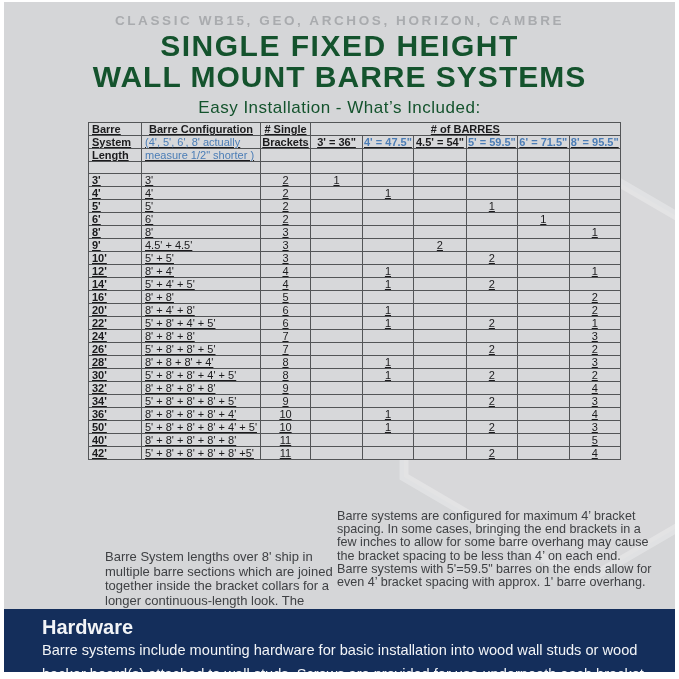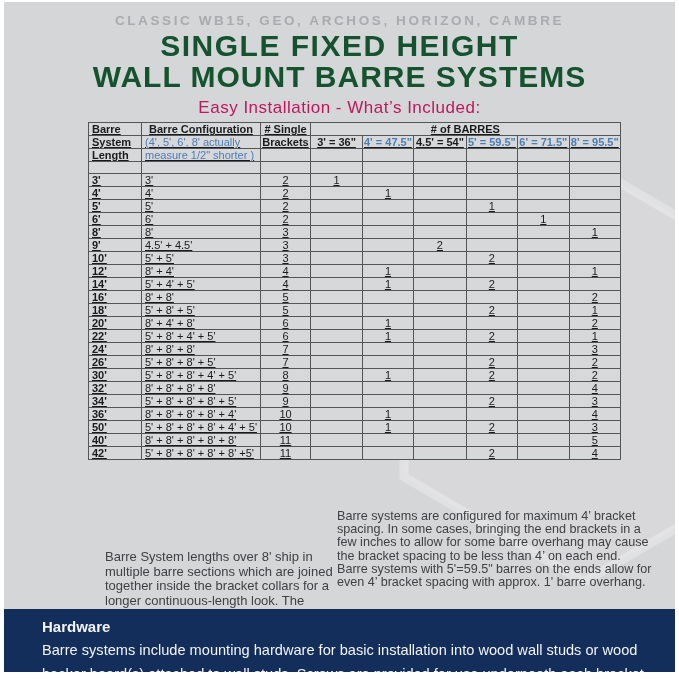--- a/index.html
+++ b/index.html
@@ -19,21 +19,21 @@
   }
   .title1,.title2{
     position:absolute;left:0;width:100%;text-align:center;
     font-weight:800;color:#14532d;letter-spacing:1.5px;
     font-size:30px;line-height:30px;
   }
   .title1{top:29px;}
   .title2{top:60px;letter-spacing:1px;}
   .subtitle{
     position:absolute;top:96px;left:0;width:100%;text-align:center;
-    font-size:17px;color:#be185d;letter-spacing:0.5px;
+    font-size:17px;color:#14532d;letter-spacing:0.5px;
   }
   table.barre{
     position:absolute;left:84px;top:120px;border-collapse:collapse;
     table-layout:fixed;font-size:11px;color:#1b1b1d;text-decoration:underline;
   }
   table.barre td{
     border:1px solid #535557;height:13px;line-height:12px;
     padding:0 3px;overflow:hidden;white-space:nowrap;background:#d7d8da;
   }
   table.barre td.hdr{font-weight:bold;}
@@ -43,21 +43,21 @@
   table.barre tr.blankrow td{height:12px;}
   .note{
     position:absolute;color:#3f4144;
   }
   .note-left{left:101px;top:548px;width:238px;font-size:13px;line-height:14.6px;}
   .note-right{left:333px;top:508px;width:318px;font-size:12.6px;line-height:13.2px;}
   .footer{
     position:absolute;left:0;right:0;bottom:0;height:63px;
     background:#142e5b;color:#f2f4f7;padding:7px 20px 0 38px;
   }
-  .footer .ftitle{font-size:15px;font-weight:bold;line-height:22px;}
+  .footer .ftitle{font-size:20px;font-weight:bold;line-height:22px;}
   .footer .fbody{font-size:14.6px;line-height:24px;}
 </style>
 </head>
 <body>
 
 <div class="canvas">
   <div class="panel">
 
     <svg class="watermark" viewBox="0 0 440 440">
       <polygon points="220,10 400,115 400,325 220,430 40,325 40,115" fill="rgba(255,255,255,0.07)" stroke="rgba(255,255,255,0.28)" stroke-width="9"></polygon>
@@ -226,31 +226,20 @@
             <td>8' + 8'</td>
             <td class="ctr">5</td>
             <td class="ctr"></td>
             <td class="ctr"></td>
             <td class="ctr"></td>
             <td class="ctr"></td>
             <td class="ctr"></td>
             <td class="ctr">2</td>
           </tr>
           <tr>
-            <td class="len">18'</td>
-            <td>5' + 8' + 5'</td>
-            <td class="ctr">5</td>
-            <td class="ctr"></td>
-            <td class="ctr"></td>
-            <td class="ctr"></td>
-            <td class="ctr">2</td>
-            <td class="ctr"></td>
-            <td class="ctr">1</td>
-          </tr>
-          <tr>
             <td class="len">20'</td>
             <td>8' + 4' + 8'</td>
             <td class="ctr">6</td>
             <td class="ctr"></td>
             <td class="ctr">1</td>
             <td class="ctr"></td>
             <td class="ctr"></td>
             <td class="ctr"></td>
             <td class="ctr">2</td>
           </tr>
@@ -279,20 +268,31 @@
           <tr>
             <td class="len">26'</td>
             <td>5' + 8' + 8' + 5'</td>
             <td class="ctr">7</td>
             <td class="ctr"></td>
             <td class="ctr"></td>
             <td class="ctr"></td>
             <td class="ctr">2</td>
             <td class="ctr"></td>
             <td class="ctr">2</td>
+          </tr>
+          <tr>
+            <td class="len">28'</td>
+            <td>8' + 8 + 8' + 4'</td>
+            <td class="ctr">8</td>
+            <td class="ctr"></td>
+            <td class="ctr">1</td>
+            <td class="ctr"></td>
+            <td class="ctr"></td>
+            <td class="ctr"></td>
+            <td class="ctr">3</td>
           </tr>
           <tr>
             <td class="len">30'</td>
             <td>5' + 8' + 8' + 4' + 5'</td>
             <td class="ctr">8</td>
             <td class="ctr"></td>
             <td class="ctr">1</td>
             <td class="ctr"></td>
             <td class="ctr">2</td>
             <td class="ctr"></td>

